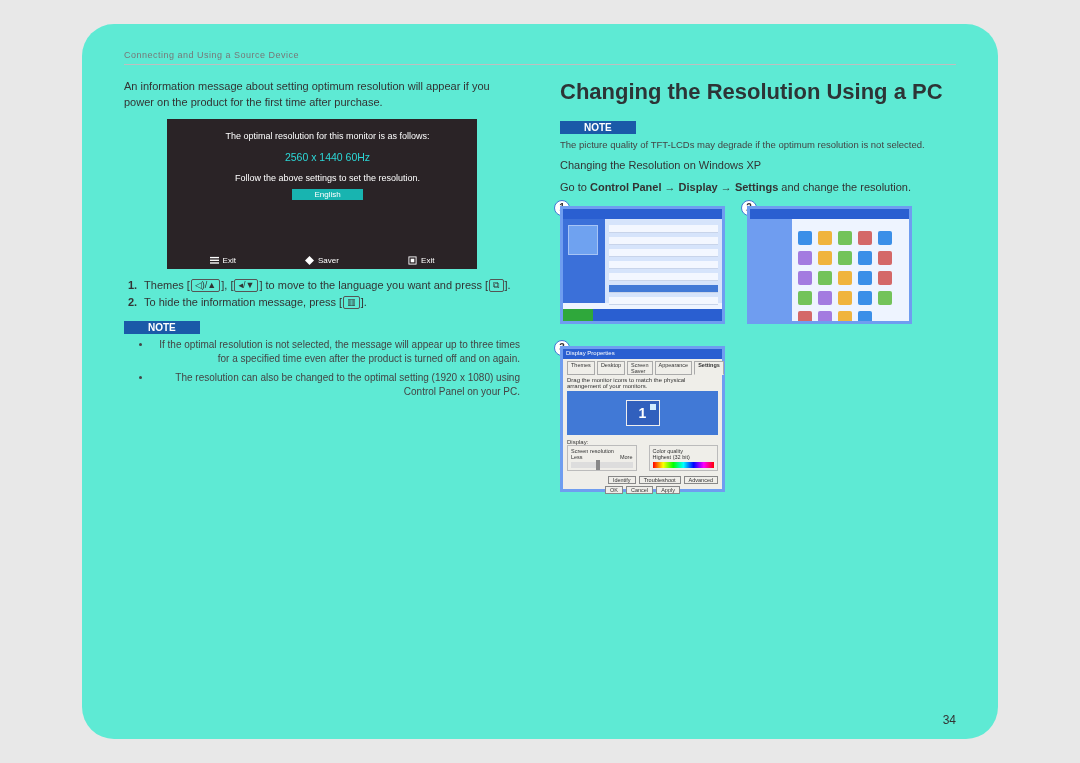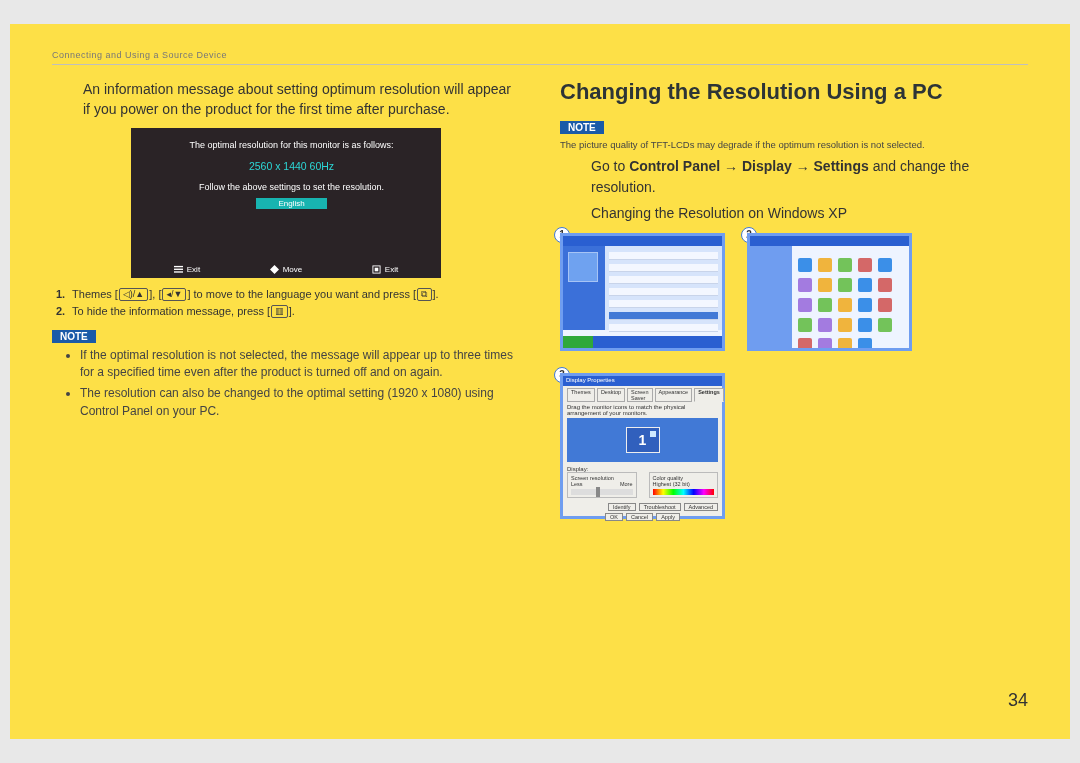--- a/index.html
+++ b/index.html
@@ -4,26 +4,27 @@
 <style>
   * { box-sizing: border-box; margin: 0; padding: 0; }
   body {
     background: #e8e8e8;
     font-family: Arial, Helvetica, sans-serif;
     width: 1080px;
     height: 763px;
     overflow: hidden;
   }
   .page {
-    background: #fde047;
-    width: 1060px;
+    background: #5eead4;
+    width: 916px;
     height: 715px;
     margin: 24px auto;
     padding: 26px 42px 20px 42px;
     position: relative;
+    border-radius: 32px;
   }
   .running-head {
     font-size: 9px;
     letter-spacing: 0.5px;
     color: #777;
     border-bottom: 1px solid #bfbfbf;
     padding-bottom: 4px;
     margin-bottom: 14px;
   }
   .cols {
@@ -31,25 +32,24 @@
     gap: 40px;
   }
   .col { flex: 1; }
   h1 {
     font-size: 22px;
     font-weight: bold;
     color: #2d3436;
     margin-bottom: 8px;
   }
   .body-text {
-    font-size: 14px;
+    font-size: 11px;
     color: #333;
     line-height: 1.45;
     margin-bottom: 6px;
-    margin-left: 31px;
   }
   .osd {
     width: 310px;
     height: 150px;
     background: #2a2326;
     color: #fff;
     font-size: 9px;
     margin: 8px auto 10px auto;
     padding: 12px 18px 6px 29px;
     text-align: center;
@@ -85,24 +85,24 @@
     border-radius: 2px;
     vertical-align: 1px;
     margin: 0 1px;
   }
   .note-label {
     display: inline-block;
     background: #1a5aa8;
     color: #fff;
     font-size: 10px;
     font-weight: bold;
-    padding: 1px 8px;
+    padding: 1px 24px;
     margin: 8px 0 4px 0;
   }
-  ul.note-list { list-style: disc; font-size: 12px; color: #444; padding-left: 28px; line-height: 1.45; }
+  ul.note-list { list-style: disc; font-size: 10px; color: #444; padding-left: 28px; line-height: 1.45; text-align: right; }
   ul.note-list li { margin-bottom: 4px; }
   .note-text { font-size: 9.5px; color: #444; line-height: 1.5; margin-bottom: 4px; }
   .screens { display: flex; flex-wrap: wrap; gap: 22px; margin-top: 10px; }
   .shot {
     position: relative;
   }
   .badge {
     position: absolute;
     top: -6px; left: -6px;
     width: 16px; height: 16px;
@@ -154,23 +154,23 @@
   .mon::after { content: ''; position: absolute; top: 3px; right: 3px; width: 6px; height: 6px; background: #cfeaff; }
   .fieldset { border: 1px solid #bbb; padding: 2px 3px; margin-bottom: 3px; font-size: 5.5px; }
   .slider { height: 6px; background: #ddd; margin-top: 2px; position: relative; }
   .slider::after { content: ''; position: absolute; left: 40%; top: -2px; width: 4px; height: 10px; background: #888; }
   .colorbar { height: 6px; background: linear-gradient(90deg, #f00, #ff0, #0f0, #0ff, #00f, #f0f, #f00); margin-top: 2px; }
   .dlg-btns { display: flex; gap: 3px; justify-content: flex-end; margin-top: 2px; }
   .dlg-btn { border: 1px solid #888; background: #efeee9; font-size: 5.5px; padding: 0 4px; }
   .dlg-btns.center { justify-content: center; }
   .page-num {
     position: absolute;
-    bottom: 28px;
+    bottom: 12px;
     right: 42px;
-    font-size: 18px;
+    font-size: 12px;
     color: #333;
   }
   .two-col-inner { display: flex; gap: 12px; }
   .two-col-inner > div { flex: 1; }
   svg.ic { width: 9px; height: 9px; vertical-align: -1px; }
 </style>
 </head>
 <body>
 
 <div class="page">
@@ -192,21 +192,21 @@
                 <rect x="0" y="1" width="10" height="1.5" fill="#fff"></rect>
                 <rect x="0" y="4" width="10" height="1.5" fill="#fff"></rect>
                 <rect x="0" y="7" width="10" height="1.5" fill="#fff"></rect>
               </svg>
             <span>Exit</span>
           </span>
           <span>
             <svg class="ic" viewBox="0 0 10 10">
                 <polygon points="5,0 10,5 5,10 0,5" fill="#fff"></polygon>
               </svg>
-            <span>Move</span>
+            <span>Saver</span>
           </span>
           <span>
             <svg class="ic" viewBox="0 0 10 10">
                 <rect x="1" y="1" width="8" height="8" fill="none" stroke="#fff"></rect>
                 <rect x="3" y="3" width="4" height="4" fill="#fff"></rect>
               </svg>
             <span>Exit</span>
           </span>
         </div>
       </div>
@@ -227,28 +227,28 @@
         <li>If the optimal resolution is not selected, the message will appear up to three times for a specified time even after the product is turned off and on again.</li>
         <li>The resolution can also be changed to the optimal setting (1920 x 1080) using Control Panel on your PC.</li>
       </ul>
     </div>
 
     <div class="col">
       <h1>Changing the Resolution Using a PC</h1>
       <div class="note-label">NOTE</div>
       <div class="note-text">The picture quality of TFT-LCDs may degrade if the optimum resolution is not selected.</div>
 
+      <p class="body-text" style="margin-top:6px">Changing the Resolution on Windows XP</p>
       <p class="body-text">
         <span>Go to </span><b>Control Panel</b>
         <span>→</span>
         <b>Display</b>
         <span>→</span>
         <b>Settings</b><span> and change the resolution.</span>
       </p>
-      <p class="body-text" style="margin-top:6px">Changing the Resolution on Windows XP</p>
 
       <div class="screens">
 
         <div class="shot">
           <div class="badge">1</div>
           <div class="win">
             <div class="titlebar"></div>
             <div class="startmenu-left"></div>
             <div class="avatar-sq"></div>
             <div class="startmenu-right">

